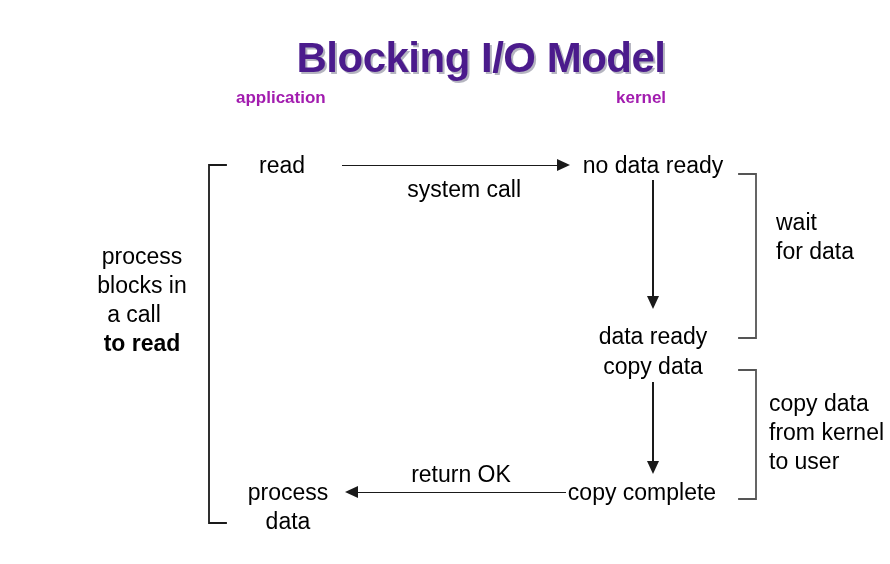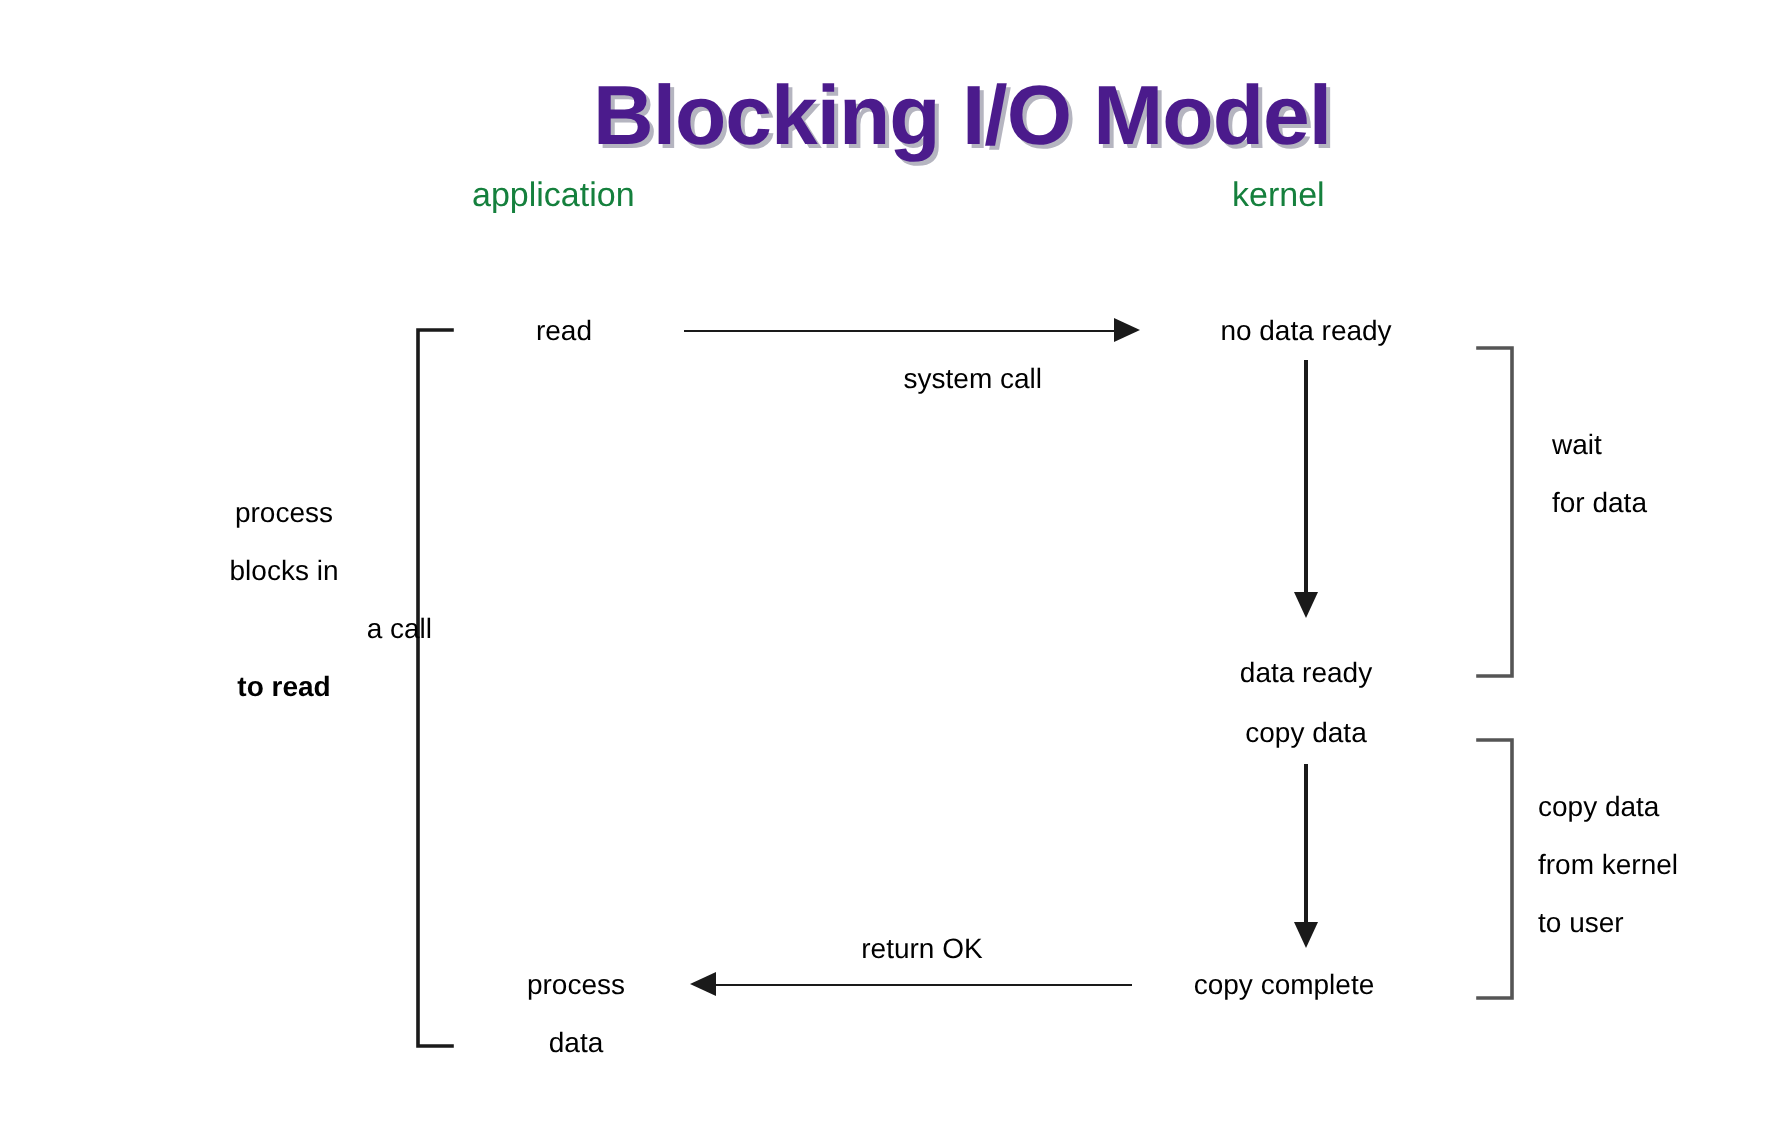--- a/index.html
+++ b/index.html
@@ -32,28 +32,28 @@
     font-weight: bold;
     letter-spacing: -0.5px;
     color: #4B1B8C;
     text-shadow: 2px 2px 0 rgba(120,120,140,0.55);
     white-space: nowrap;
   }
 
   
   .col-header {
     font-size: 17px;
-    font-weight: normal;
-    color: #15803d;
+    font-weight: bold;
+    color: #a21caf;
     white-space: nowrap;
   }
 
   
   .node-text {
-    font-size: 14px;
+    font-size: 23px;
     color: #000;
     white-space: nowrap;
     line-height: 29px;
   }
   .centered-block {
     text-align: center;
     white-space: nowrap;
   }
   .left-block {
     text-align: left;
@@ -132,21 +132,21 @@
   <div class="abs node-text centered-block" style="left:202px; top:507px; width:100px;">data</div>
 
   <div class="abs bracket" style="left:168px; top:158px;">
     <svg width="30" height="372" viewBox="0 0 30 372">
       <path d="M 22 7 L 5 7 L 5 365 L 22 365" fill="none" stroke="#1a1a1a" stroke-width="1.8" stroke-linecap="square" stroke-linejoin="miter"></path>
     </svg>
   </div>
 
   <div class="abs node-text centered-block" style="left:48px; top:242px; width:116px;">process</div>
   <div class="abs node-text centered-block" style="left:48px; top:271px; width:116px;">blocks in</div>
-  <div class="abs node-text centered-block" style="left:64px; top:300px; width:116px;text-align:right;">a call</div>
+  <div class="abs node-text centered-block" style="left:40px; top:300px; width:116px;">a call</div>
   <div class="abs node-text centered-block" style="left:48px; top:329px; width:116px;font-weight:bold;">to read</div>
 
   <div class="abs bracket" style="left:700px; top:166px;">
     <svg width="30" height="180" viewBox="0 0 30 180">
       <path d="M 3 8 L 20 8 L 20 172 L 3 172" fill="none" stroke="#555555" stroke-width="1.8" stroke-linecap="square" stroke-linejoin="miter"></path>
     </svg>
   </div>
   <div class="abs node-text left-block" style="left:740px; top:208px;">wait</div>
   <div class="abs node-text left-block" style="left:740px; top:237px;">for data</div>
 

